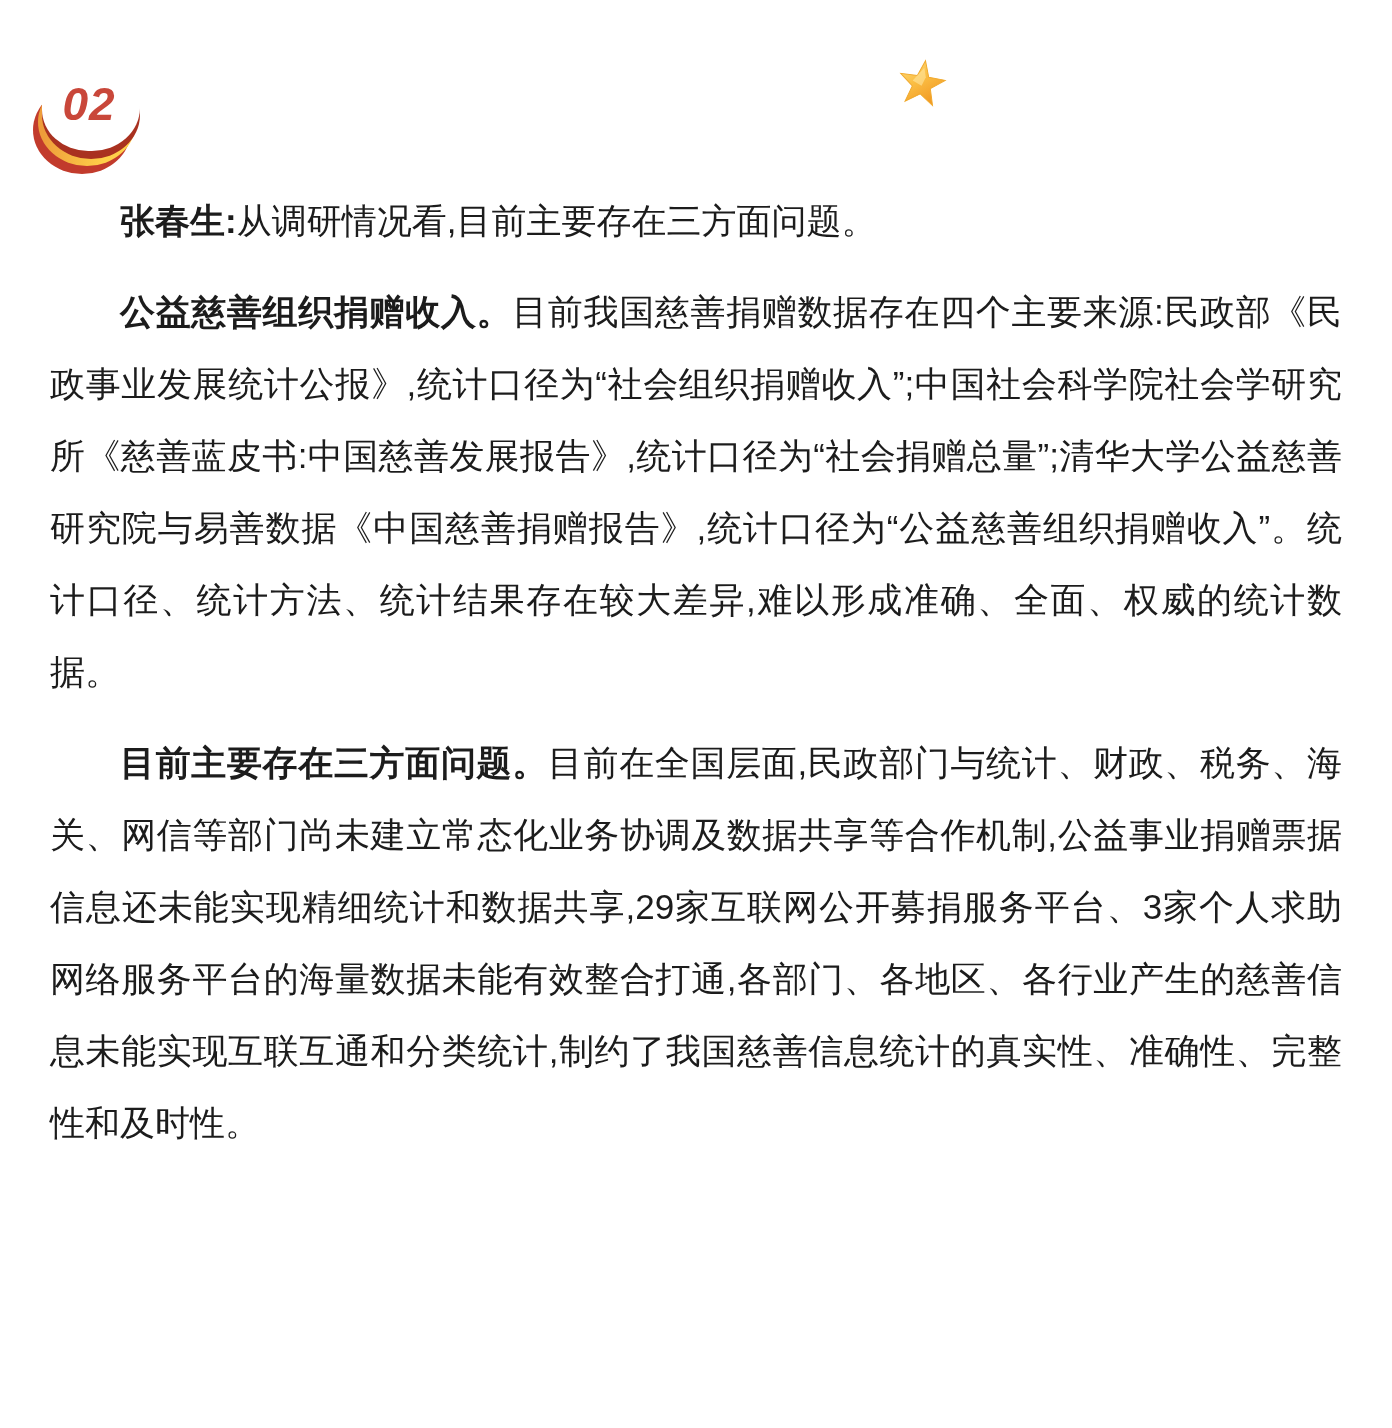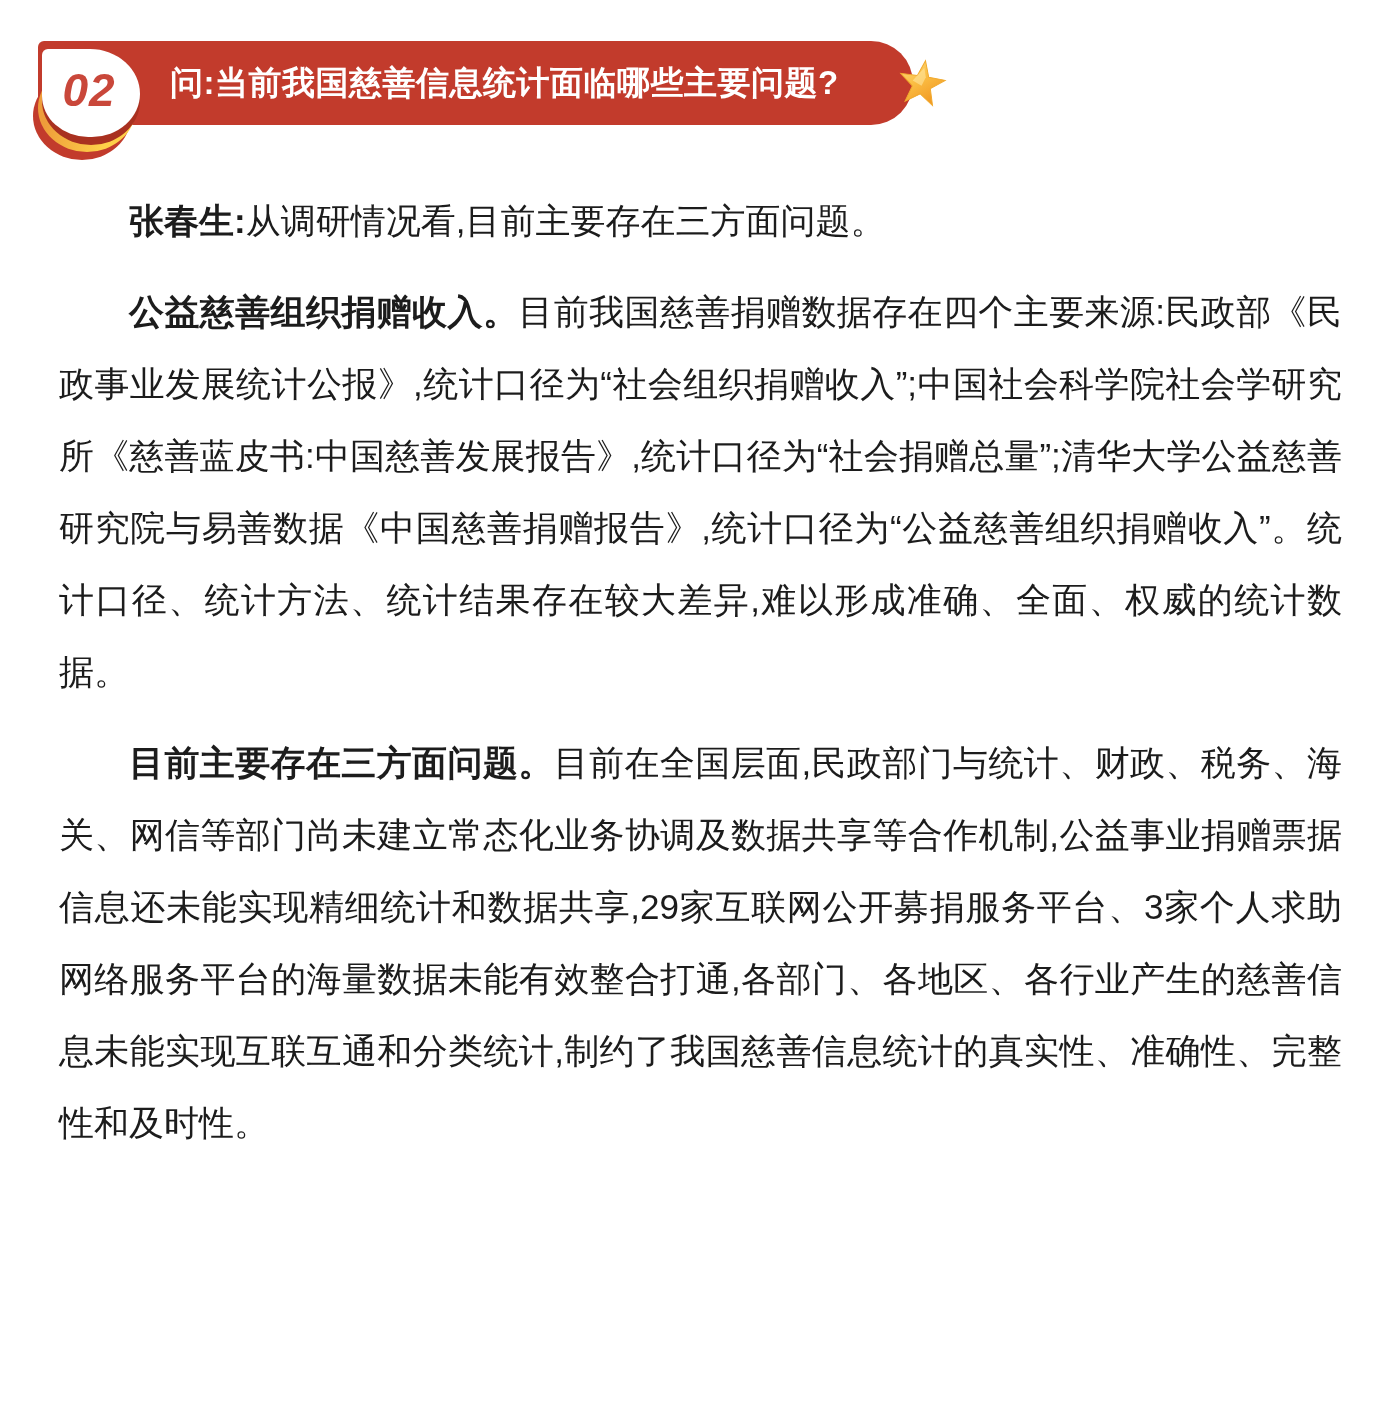--- a/index.html
+++ b/index.html
@@ -37,21 +37,21 @@
     color: #ffffff;
     font-size: 33px;
     font-weight: bold;
     letter-spacing: 0.5px;
     white-space: nowrap;
   }
 
   
   .badge {
     position: absolute;
-    left: 4px; top: 8px;
+    left: 4px; top: 22px;
     width: 98px; height: 88px;
   }
   .badge .layer {
     position: absolute;
     width: 98px; height: 88px;
   }
   .crescent-back {
     left: -9px; top: 23px;
     border-radius: 50%;
     background: #c23b2c;
@@ -94,36 +94,33 @@
   
   .article {
     margin: 60px 50px 0 50px;
     width: 1292px;
     font-size: 35px;
     line-height: 72px;
     text-align: justify;
     color: #1c1c1c;
   }
   .article p {
-    margin: 0 0 19px 9px;
+    margin: 0 0 19px 0;
     text-indent: 2em;
   }
   .lead {
     font-weight: bold;
   }
 </style>
 </head>
 <body>
 
 <div>
 
   <div class="banner-row">
-    <div class="banner">
-      <span class="banner-title">问:当前我国慈善信息统计面临哪些主要问题?</span>
-    </div>
 
     <div class="badge">
       <div class="layer crescent-back"></div>
       <div class="layer crescent-yellow"></div>
       <div class="layer crescent-near"></div>
       <div class="layer badge-face">
         <span class="badge-number">02</span>
       </div>
     </div>
 

